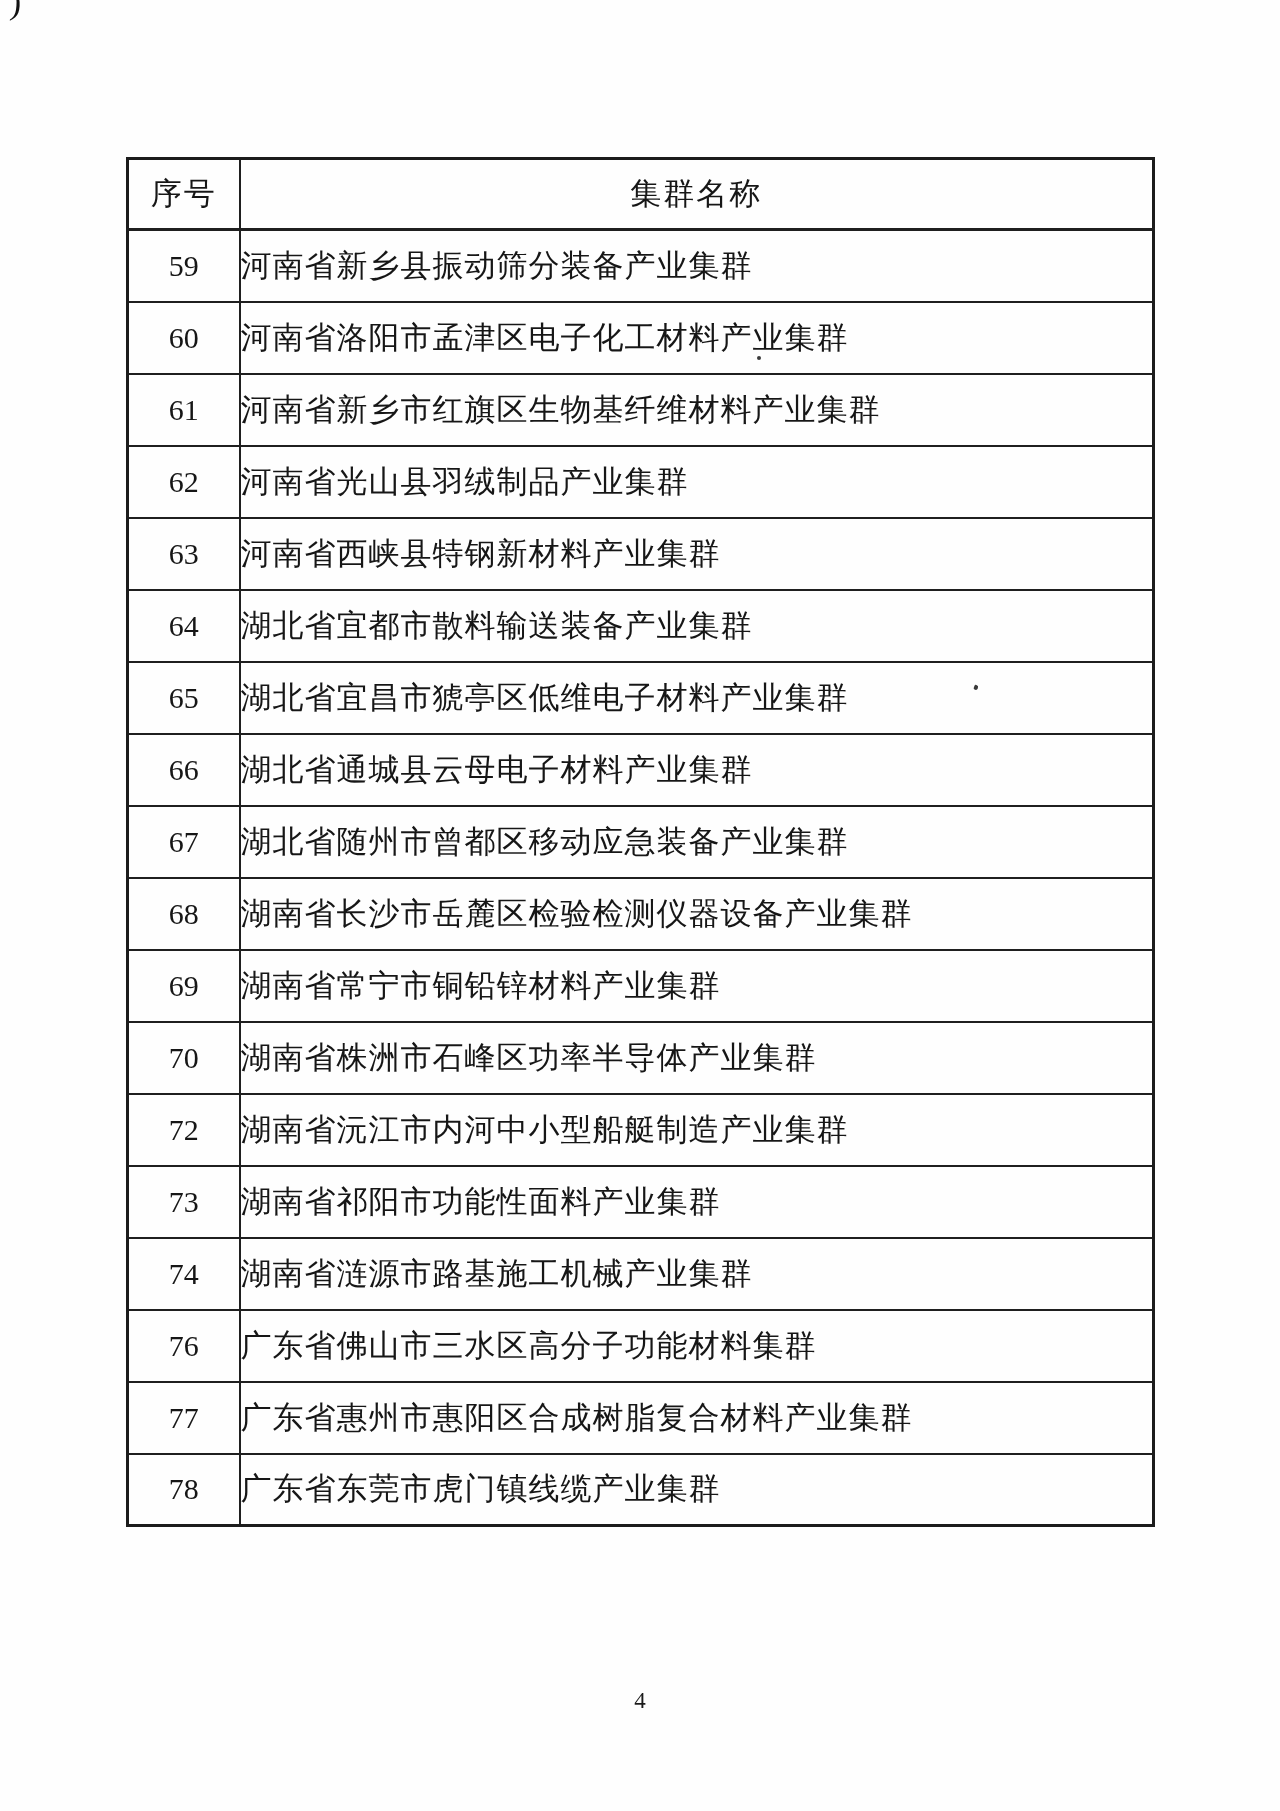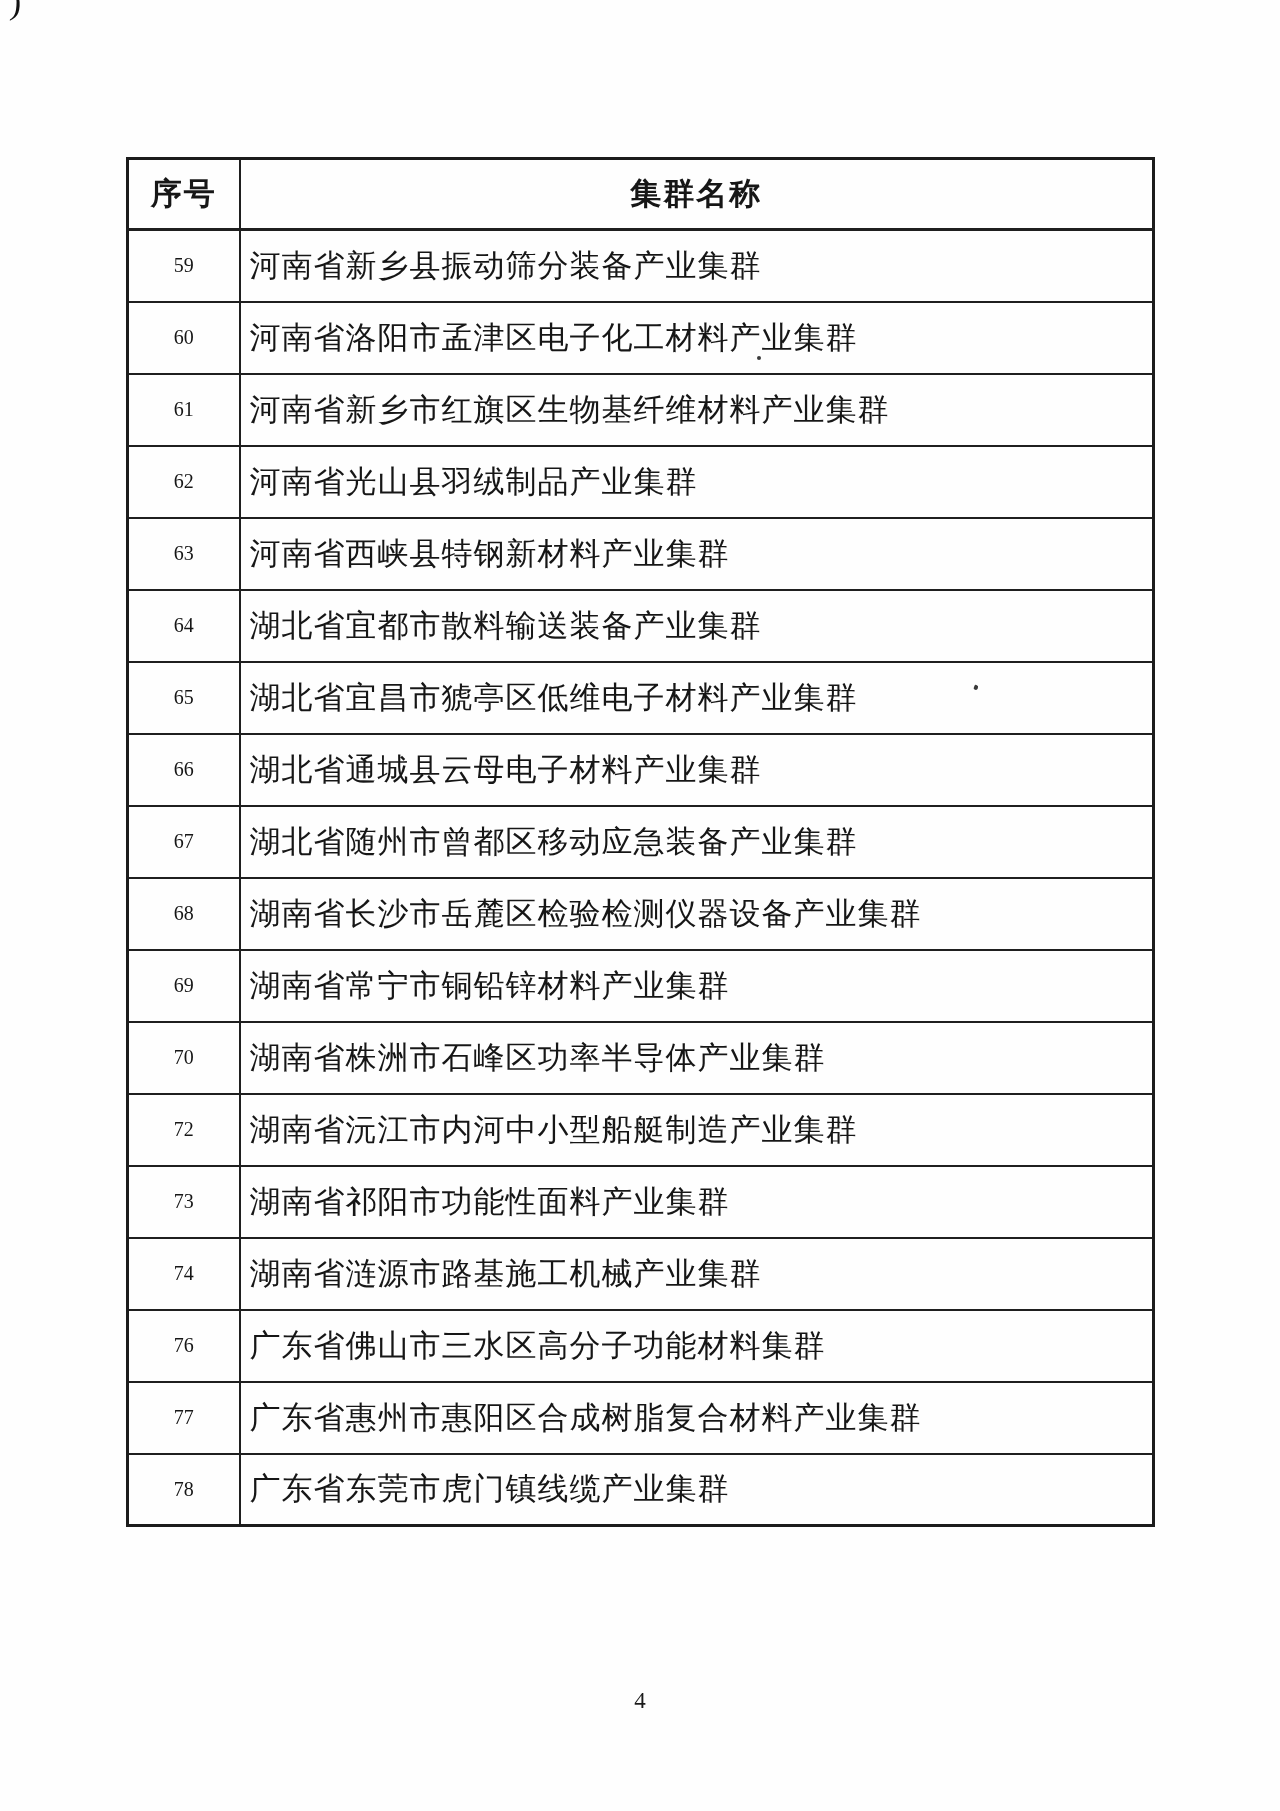--- a/index.html
+++ b/index.html
@@ -37,37 +37,36 @@
     overflow: hidden;
     white-space: nowrap;
   }
   .cluster-table thead tr { height: 71px; }
   .cluster-table tbody tr { height: 72px; }
   .cluster-table thead th { border-bottom-width: 3px; }
   col.c-index { width: 112px; }
   col.c-name  { width: 914px; }
   th.col-index, th.col-name {
     font-family: "Liberation Sans", "DejaVu Sans", sans-serif;
-    font-weight: 700;
+    font-weight: 400;
     font-size: 31px;
     text-align: center;
     vertical-align: middle;
     letter-spacing: 2px;
   }
   td.col-index {
-    font-size: 20px;
+    font-size: 30px;
     text-align: center;
     vertical-align: middle;
     font-family: "Liberation Serif", "DejaVu Serif", serif;
   }
   td.col-name {
     font-size: 31px;
     text-align: left;
     vertical-align: middle;
-    padding-left: 9px;
     letter-spacing: 1px;
     font-family: Liberation Mono, monospace;
   }
   .page-number {
     position: absolute;
     left: 0;
     top: 1688px;
     width: 1280px;
     text-align: center;
     font-size: 23px;

